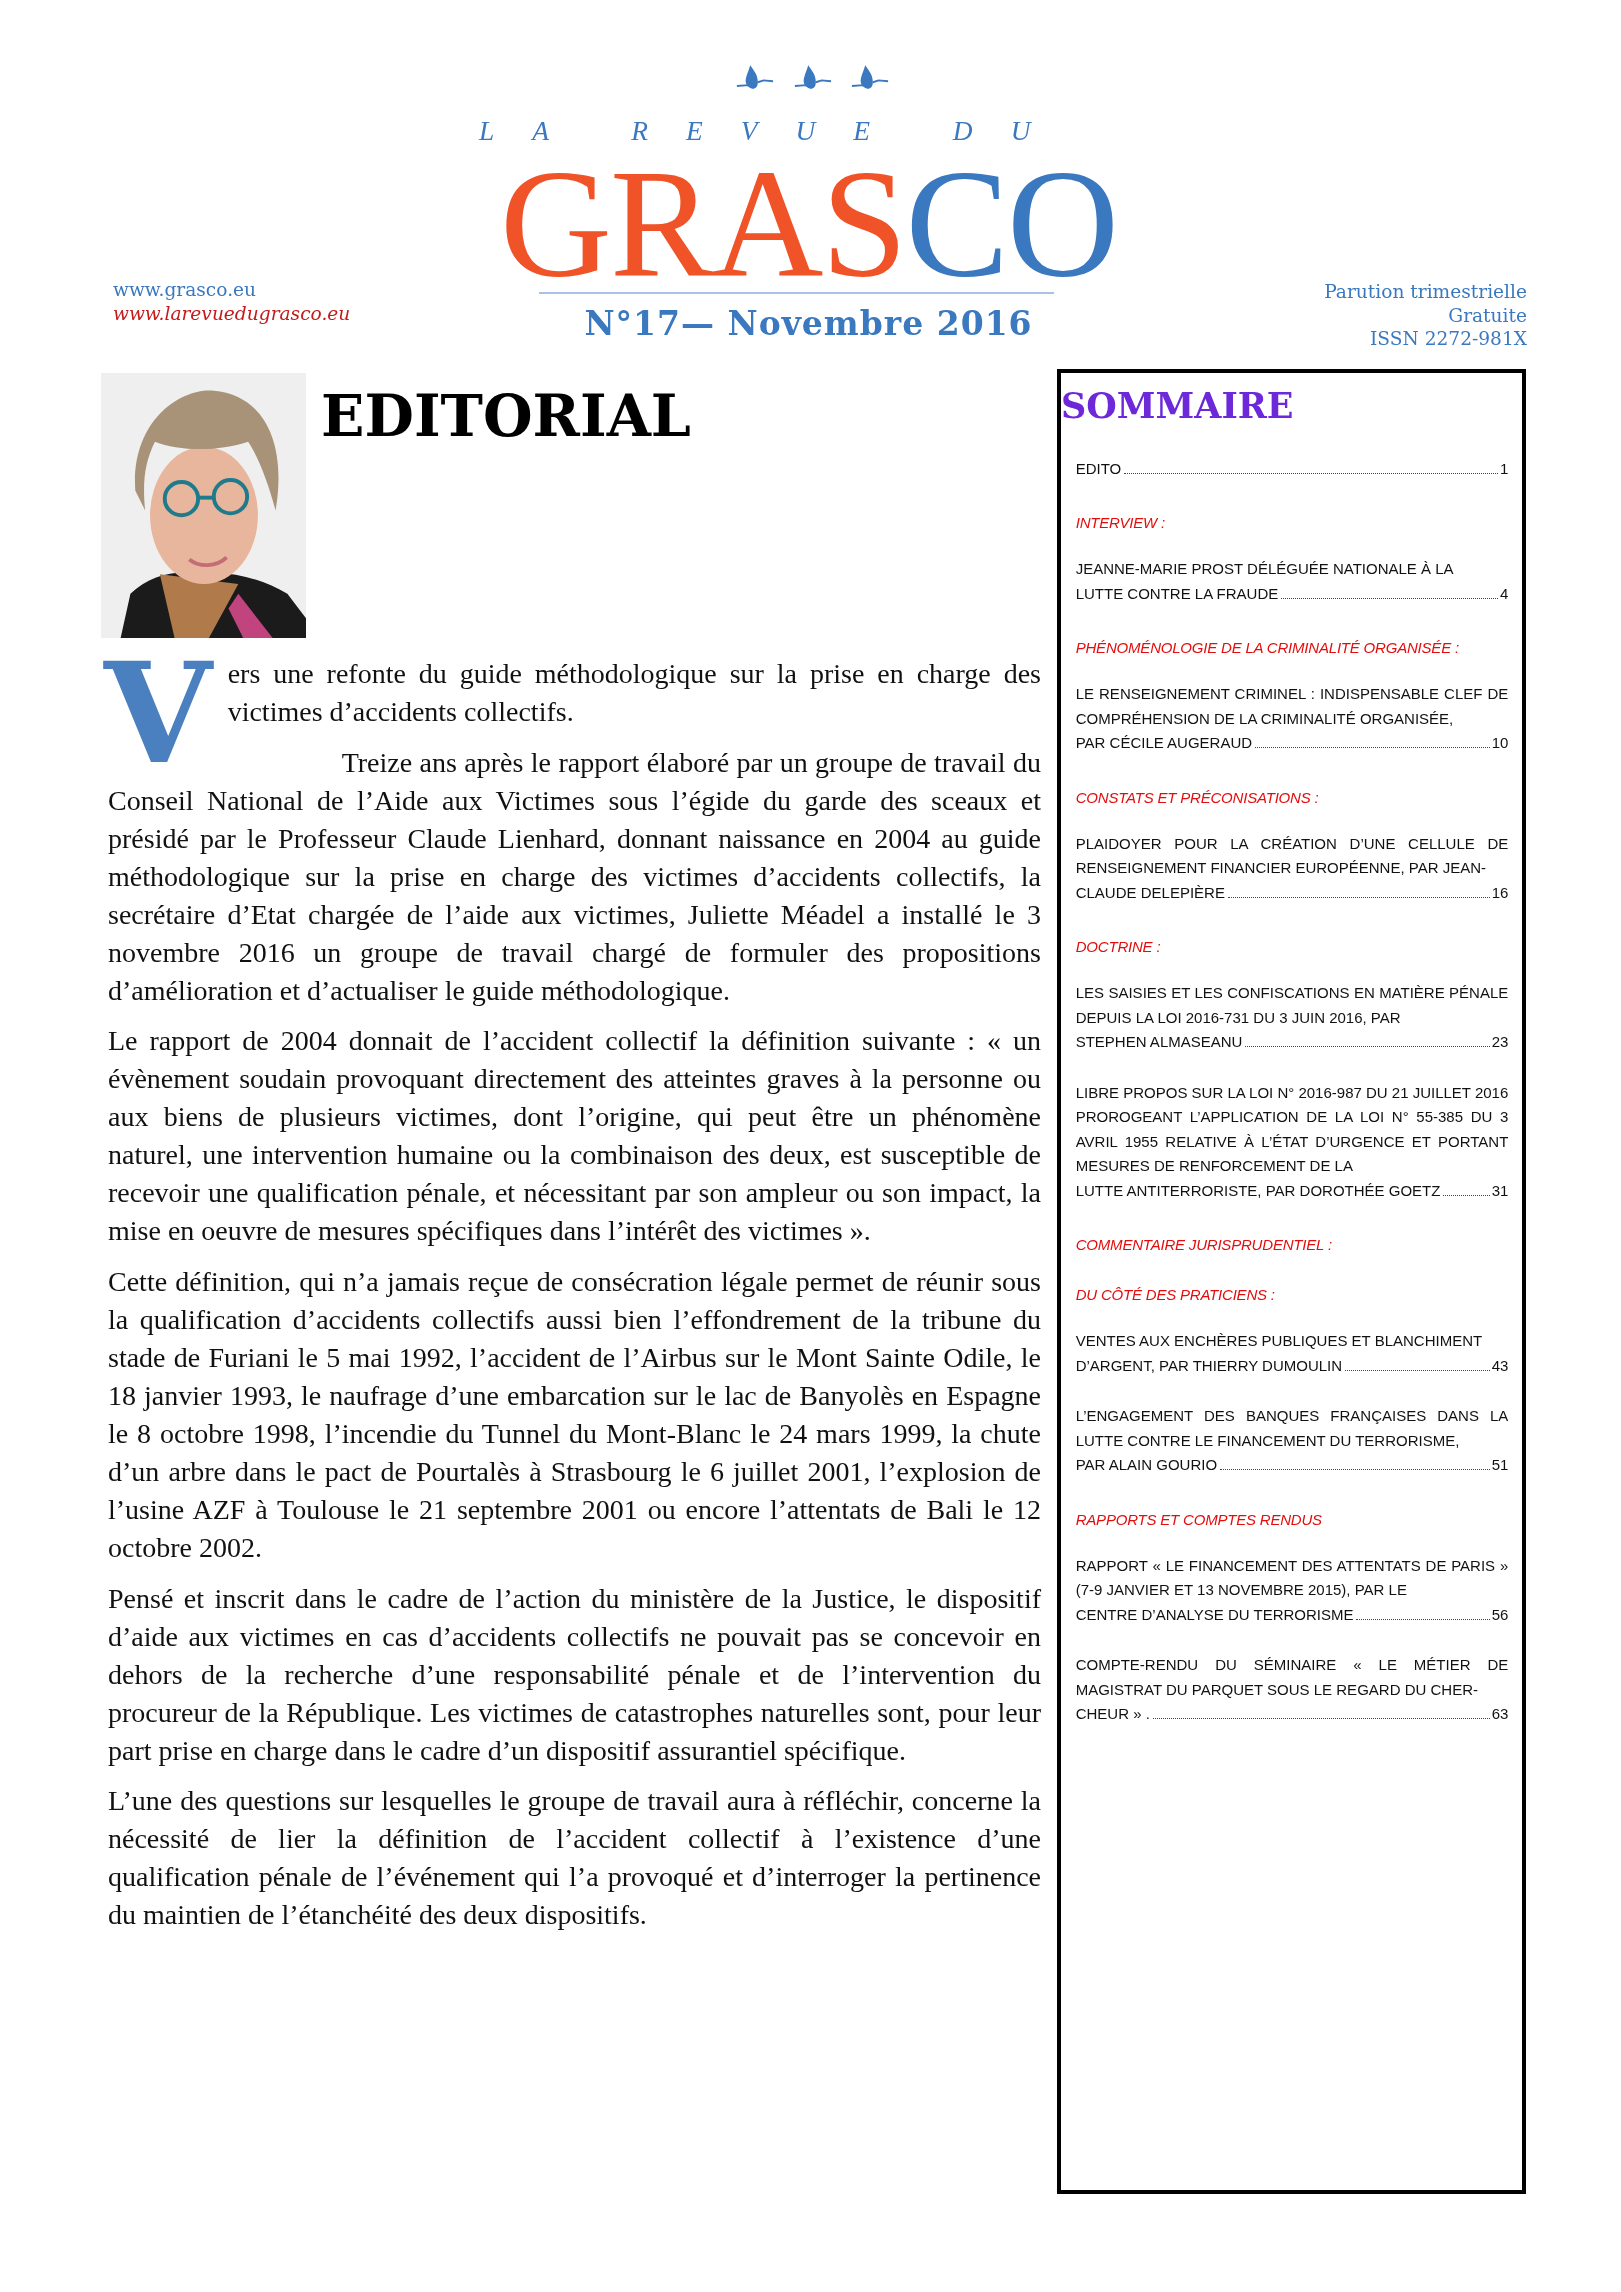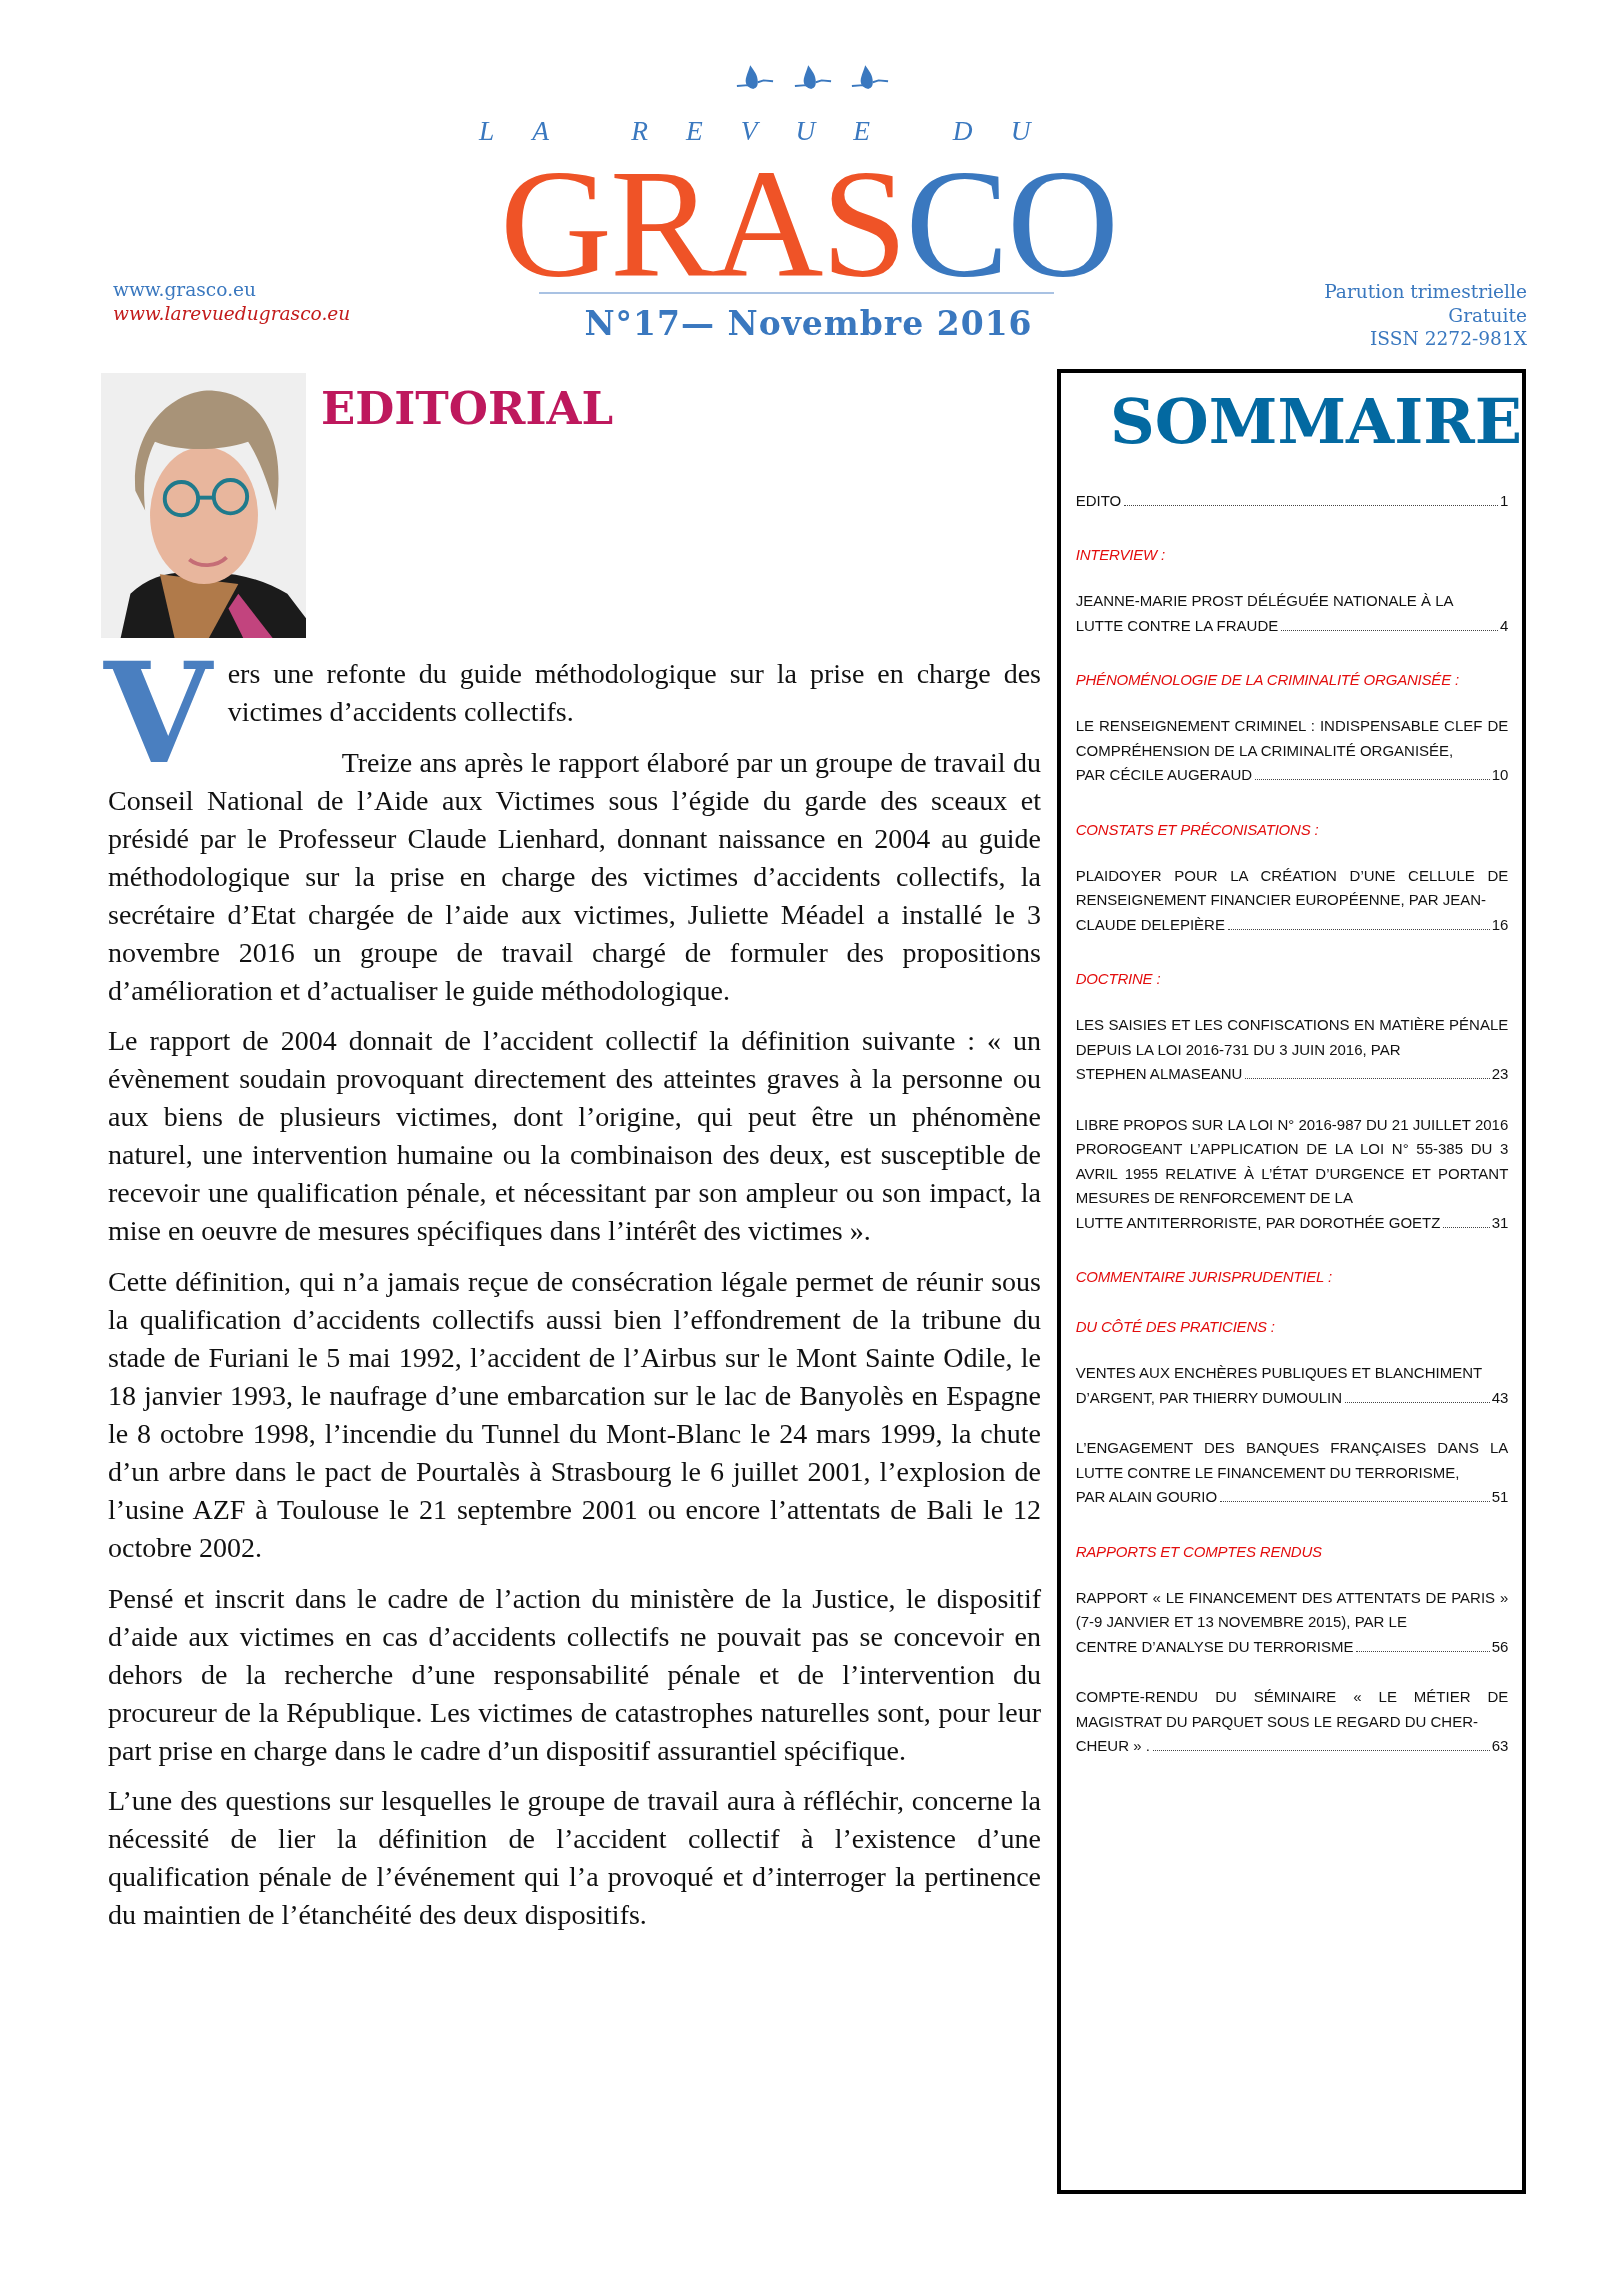--- a/index.html
+++ b/index.html
@@ -16,31 +16,31 @@
   .issue { position:absolute; left:441px; top:304px; width:735px; text-align:center; font-family:"DejaVu Serif", serif; font-weight:bold; font-size:33px; color:#3a78bf; letter-spacing:1px; }
 
   .links { position:absolute; left:113px; top:278px; font-family:"DejaVu Serif", serif; font-size:18.6px; line-height:23.5px; }
   .links .l1 { color:#3a78bf; display:block; text-decoration:none; }
   .links .l2 { color:#c31b1b; display:block; text-decoration:none;font-style:italic; }
 
   .meta { position:absolute; right:94px; top:280px; text-align:right; font-family:"DejaVu Serif", serif; font-size:18.6px; line-height:23.5px; color:#3a78bf; }
 
   
   .photo { position:absolute; left:101px; top:373px; width:205px; height:265px; background:linear-gradient(180deg,#f3f3f3 0%,#ececec 60%,#e6e6e6 100%); overflow:hidden; }
-  .ed-title { position:absolute; left:321px; top:382px; font-family:"DejaVu Serif", serif; font-weight:bold; font-size:45px; color:#be185d; letter-spacing:0px; }
+  .ed-title { position:absolute; left:321px; top:382px; font-family:"DejaVu Serif", serif; font-weight:bold; font-size:57px; color:#000000; letter-spacing:0px; }
 
   .article { position:absolute; left:108px; top:655px; width:933px; font-family:"Liberation Serif", serif; font-size:28px; line-height:38px; text-align:justify; color:#111; }
   .article p { margin:0 0 12.7px 0; }
   .dropcap { float:left; font-family:"DejaVu Serif", serif; font-weight:bold; font-size:139px; line-height:108px; color:#4a7fc0; margin:3.9px 15.7px 0 -3.9px; height:110px; }
   .p-intro { min-height:75px; margin-bottom:12.7px !important; }
   .indent { text-indent:114px; }
 
   
   .sommaire { position:absolute; left:1057px; top:369px; width:469px; height:1825px; border:4.9px solid #000; box-sizing:border-box; }
-  .som-title { text-align:right; margin-top:11.8px; font-family:"DejaVu Serif", serif; font-weight:bold; font-size:62px; color:#0369a1; }
+  .som-title { text-align:left; margin-top:11.8px; font-family:"DejaVu Serif", serif; font-weight:bold; font-size:35px; color:#6d28d9; }
   .som-body { padding:0 13.7px 0 14.7px; font-family:Liberation Sans, sans-serif; font-size:15px; color:#111; }
   .cat { font-style:italic; color:#e30d0d; margin:33px 0 13.7px 0; font-size:15px; letter-spacing:-0.2px; }
   .entry { line-height:24.5px; text-align:justify; margin-bottom:17.6px;margin-top:26px; }
   .entry .last { display:flex; align-items:baseline; }
   .entry .dots { flex:1; border-bottom:1.5px dotted #444; margin:0 2px 4.9px 2.9px; }
   .first-entry { margin-top:31px; }
 </style>
 </head>
 <body>
 

